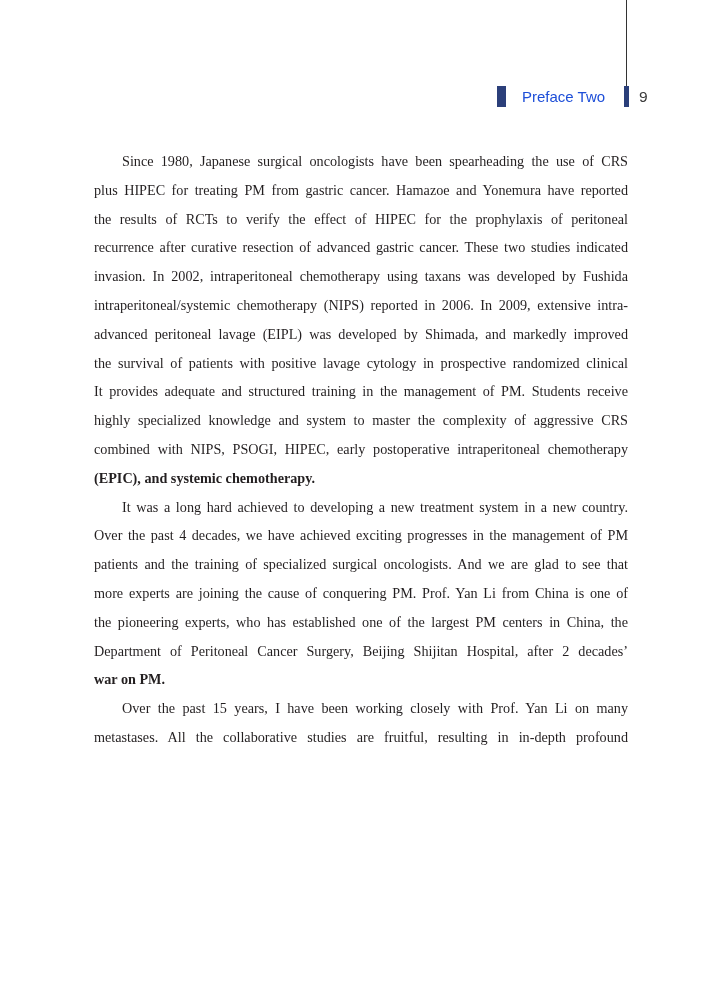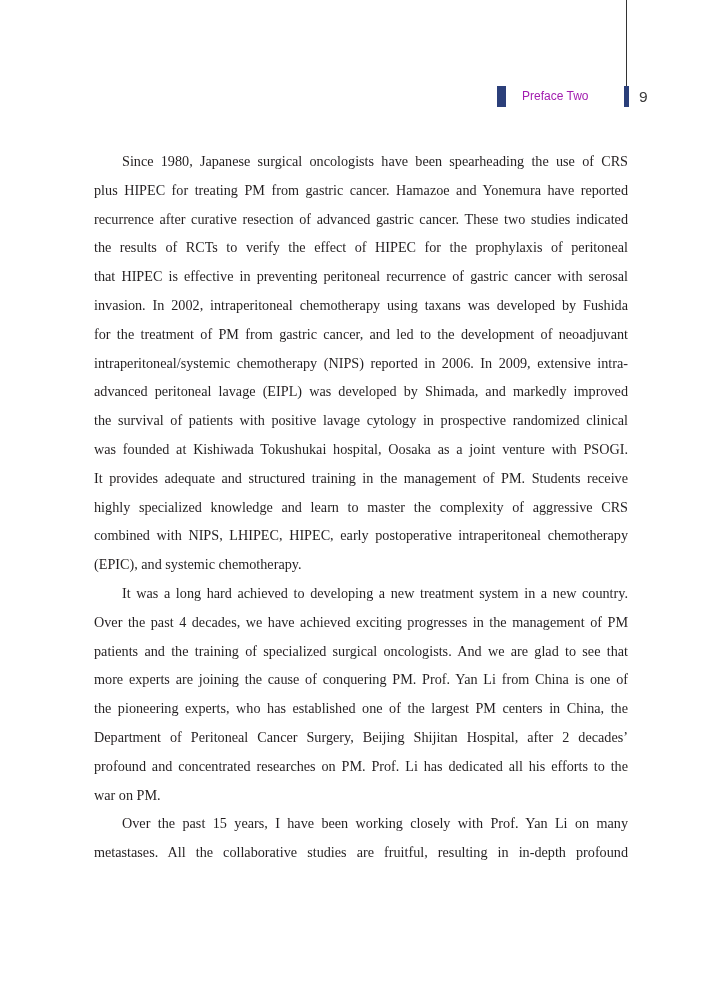--- a/index.html
+++ b/index.html
@@ -45,22 +45,22 @@
       height: 21px;
       background: #2b3f7a;
     }
     .header-title {
       position: absolute;
       left: 522px;
       top: 86px;
       height: 21px;
       line-height: 21px;
       font-family: "Liberation Sans", "DejaVu Sans", sans-serif;
-      font-size: 12px;
-      color: #a21caf;
+      font-size: 15px;
+      color: #1d4ed8;
       white-space: nowrap;
     }
     .header-page {
       position: absolute;
       left: 639px;
       top: 86px;
       height: 21px;
       line-height: 21px;
       font-family: "Liberation Sans", "DejaVu Sans", sans-serif;
       font-size: 15.5px;
@@ -80,61 +80,58 @@
       white-space: nowrap;
       text-align: justify;
       text-align-last: justify;
       overflow: hidden;
     }
     .line.indent {
       text-indent: 28px;
     }
     .line.last {
       text-align-last: left;
+      font-weight: bold;
     }
   </style>
 </head>
 <body>
 
 <div class="page">
 
   <div class="header-vline"></div>
   <div class="header-bar-left"></div>
   <div class="header-title">Preface Two</div>
   <div class="header-bar-right"></div>
   <div class="header-page">9</div>
 
   <div class="body-text">
 
     <div>
       <div class="line indent">Since 1980, Japanese surgical oncologists have been spearheading the use of CRS</div>
       <div class="line">plus HIPEC for treating PM from gastric cancer. Hamazoe and Yonemura have reported</div>
+      <div class="line">the results of RCTs to verify the effect of HIPEC for the prophylaxis of peritoneal</div>
       <div class="line">recurrence after curative resection of advanced gastric cancer. These two studies indicated</div>
-      <div class="line">the results of RCTs to verify the effect of HIPEC for the prophylaxis of peritoneal</div>
-      <div class="line">that HIPEC is effective in preventing peritoneal recurrence of gastric cancer with serosal</div>
       <div class="line">invasion. In 2002, intraperitoneal chemotherapy using taxans was developed by Fushida</div>
-      <div class="line">for the treatment of PM from gastric cancer, and led to the development of neoadjuvant</div>
       <div class="line">intraperitoneal/systemic chemotherapy (NIPS) reported in 2006. In 2009, extensive intra-</div>
       <div class="line">advanced peritoneal lavage (EIPL) was developed by Shimada, and markedly improved</div>
       <div class="line">the survival of patients with positive lavage cytology in prospective randomized clinical</div>
-      <div class="line">was founded at Kishiwada Tokushukai hospital, Oosaka as a joint venture with PSOGI.</div>
       <div class="line">It provides adequate and structured training in the management of PM. Students receive</div>
-      <div class="line">highly specialized knowledge and learn to master the complexity of aggressive CRS</div>
-      <div class="line">combined with NIPS, LHIPEC, HIPEC, early postoperative intraperitoneal chemotherapy</div>
+      <div class="line">highly specialized knowledge and system to master the complexity of aggressive CRS</div>
+      <div class="line">combined with NIPS, PSOGI, HIPEC, early postoperative intraperitoneal chemotherapy</div>
       <div class="line last">(EPIC), and systemic chemotherapy.</div>
     </div>
 
     <div>
       <div class="line indent">It was a long hard achieved to developing a new treatment system in a new country.</div>
       <div class="line">Over the past 4 decades, we have achieved exciting progresses in the management of PM</div>
       <div class="line">patients and the training of specialized surgical oncologists. And we are glad to see that</div>
       <div class="line">more experts are joining the cause of conquering PM. Prof. Yan Li from China is one of</div>
       <div class="line">the pioneering experts, who has established one of the largest PM centers in China, the</div>
       <div class="line">Department of Peritoneal Cancer Surgery, Beijing Shijitan Hospital, after 2 decades’</div>
-      <div class="line">profound and concentrated researches on PM. Prof. Li has dedicated all his efforts to the</div>
       <div class="line last">war on PM.</div>
     </div>
 
     <div>
       <div class="line indent">Over the past 15 years, I have been working closely with Prof. Yan Li on many</div>
       <div class="line">metastases. All the collaborative studies are fruitful, resulting in in-depth profound</div>
     </div>
 
   </div>
 </div>

